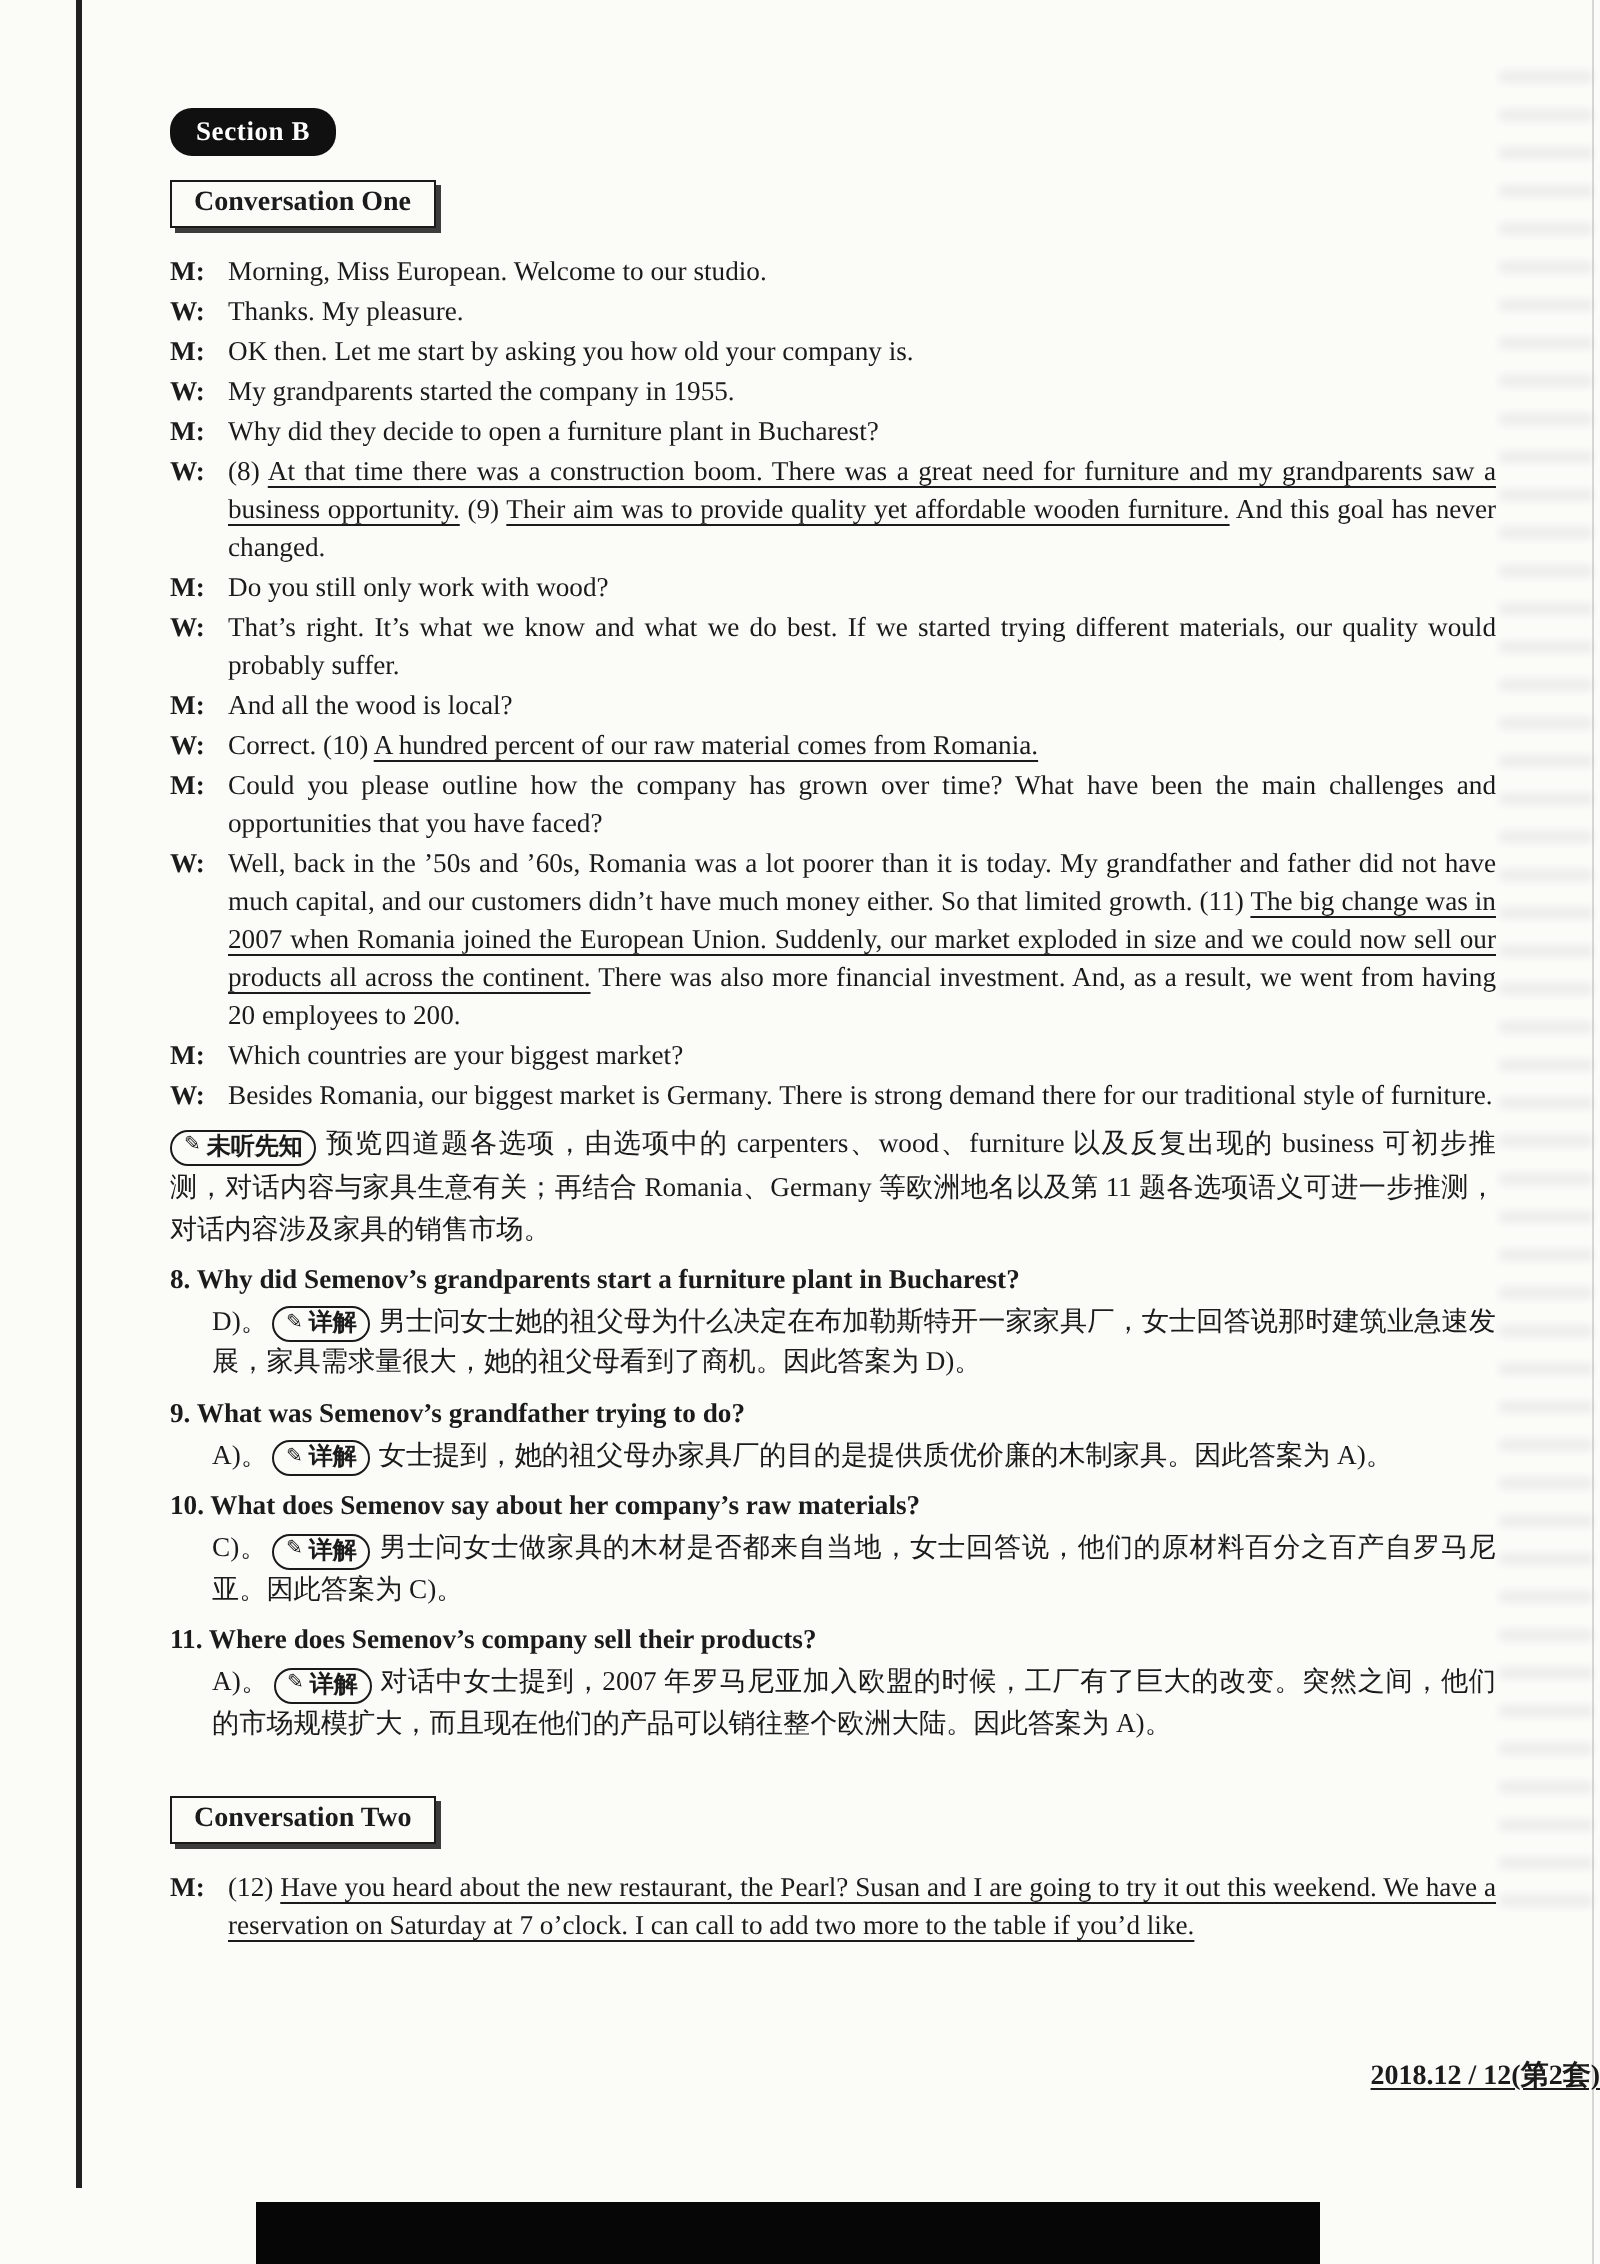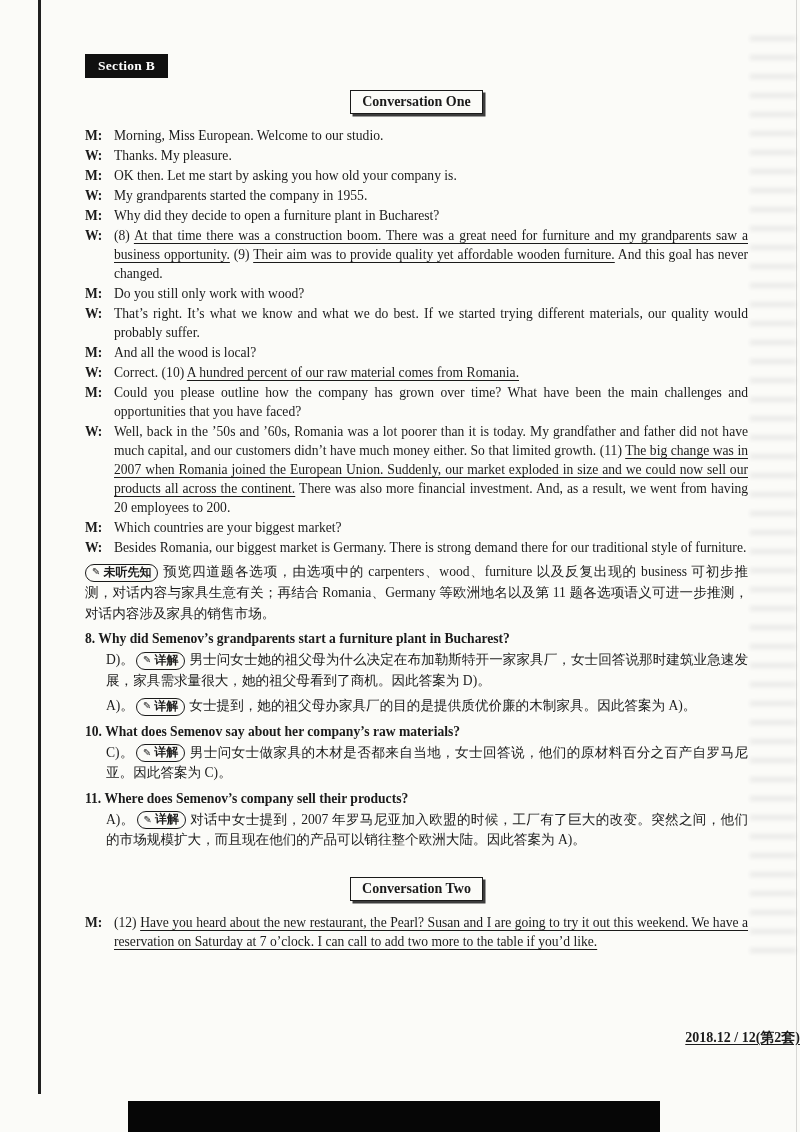--- a/index.html
+++ b/index.html
@@ -18,23 +18,23 @@
     position:absolute;right:4px;top:36px;width:46px;height:920px;
     background:repeating-linear-gradient(to bottom, rgba(70,70,70,.20) 0 5px, rgba(0,0,0,0) 5px 19px);
     filter:blur(2px);opacity:.45;pointer-events:none;
   }
   .content{
     position:absolute;left:85px;top:54px;width:663px;
     font-size:13.6px;line-height:19px;text-align:justify;
   }
   .section-label{
     display:inline-block;background:#101010;color:#fff;font-weight:bold;
-    font-size:13.5px;padding:2px 13px 3px;letter-spacing:.3px;margin-bottom:3px;
+    font-size:13.5px;padding:2px 13px 3px;letter-spacing:.3px;margin-bottom:3px;border-radius:11px;
   }
-  .conv-title-row{text-align:center;margin:9px 0 12px;}
+  .conv-title-row{text-align:left;margin:9px 0 12px;}
   .conv-title{
     display:inline-block;border:1.5px solid #1a1a1a;box-shadow:2.5px 2.5px 0 #3c3c3c;
     padding:1px 11px 2px;font-weight:bold;font-size:14px;background:#fbfbf8;
   }
   .dlg-line{position:relative;padding-left:29px;margin:0 0 1px;}
   .speaker{position:absolute;left:0;top:0;font-weight:bold;}
   .seg.u{text-decoration:underline;text-underline-offset:2.5px;}
   .q-heading{font-weight:bold;margin-top:9px;}
   .prelisten{margin-top:4px;line-height:21px;}
   .tag{
@@ -99,20 +99,21 @@
 
     <div>
         <div class="q-item">
           <div class="q-line"><span class="q-num">8.</span> <span class="q-text">Why did Semenov’s grandparents start a furniture plant in Bucharest?</span></div>
           <div class="a-line"><span class="answer">D)。</span><span class="tag">
               <span class="tag-icon">✎</span>
               <span class="tag-text">详解</span>
             </span><span class="expl">男士问女士她的祖父母为什么决定在布加勒斯特开一家家具厂，女士回答说那时建筑业急速发展，家具需求量很大，她的祖父母看到了商机。因此答案为 D)。</span></div>
         </div>
         <div class="q-item">
+          <div class="q-line"><span class="q-num">9.</span> <span class="q-text">What was Semenov’s grandfather trying to do?</span></div>
           <div class="a-line"><span class="answer">A)。</span><span class="tag">
               <span class="tag-icon">✎</span>
               <span class="tag-text">详解</span>
             </span><span class="expl">女士提到，她的祖父母办家具厂的目的是提供质优价廉的木制家具。因此答案为 A)。</span></div>
         </div>
         <div class="q-item">
           <div class="q-line"><span class="q-num">10.</span> <span class="q-text">What does Semenov say about her company’s raw materials?</span></div>
           <div class="a-line"><span class="answer">C)。</span><span class="tag">
               <span class="tag-icon">✎</span>
               <span class="tag-text">详解</span>

